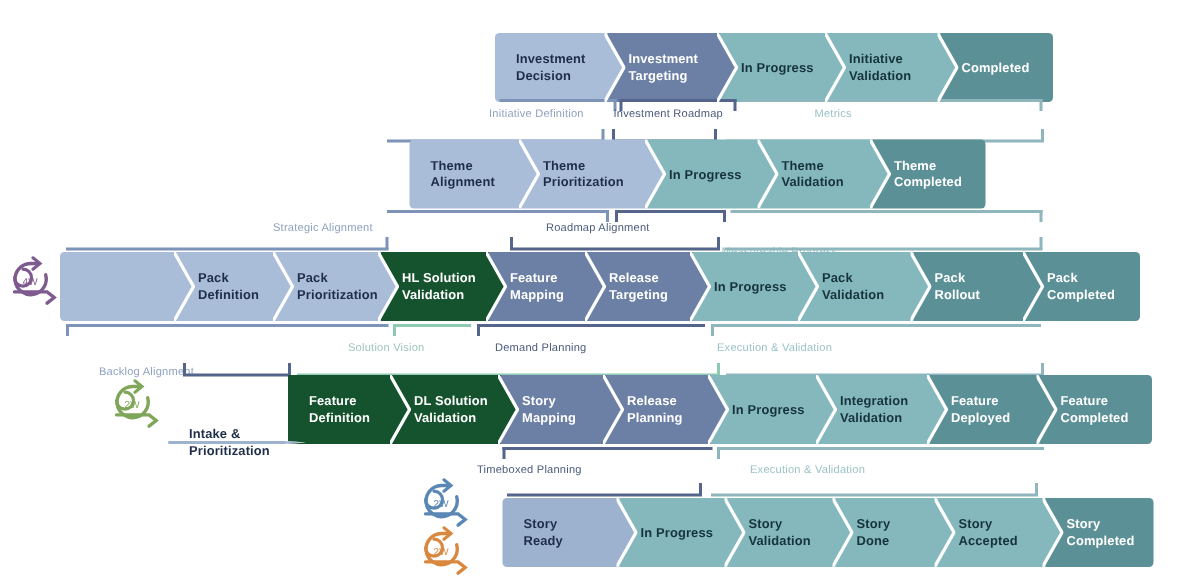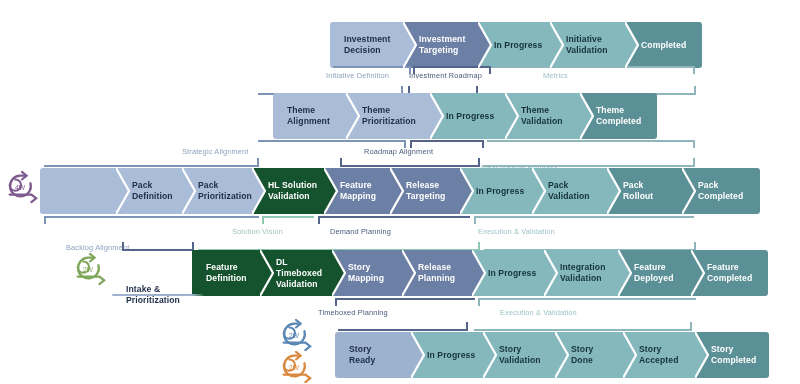--- a/index.html
+++ b/index.html
@@ -348,21 +348,21 @@
       <div class="seg c-mint" style="width: 70px;">
         <span class="lbl">Feature
 Definition</span>
         <span class="slash">
           <svg viewBox="0 0 14 46" preserveAspectRatio="none">
             <path d="M0,0 L13,23 L0,46" fill="none" stroke="#ffffff" stroke-width="2.2"></path>
           </svg>
         </span>
       </div>
       <div class="seg c-mint" style="width: 72px;">
-        <span class="lbl">DL Timeboxed
+        <span class="lbl">DL Solution
 Validation</span>
         <span class="slash">
           <svg viewBox="0 0 14 46" preserveAspectRatio="none">
             <path d="M0,0 L13,23 L0,46" fill="none" stroke="#ffffff" stroke-width="2.2"></path>
           </svg>
         </span>
       </div>
       <div class="seg c-slate" style="width: 70px;">
         <span class="lbl">Story
 Mapping</span>

